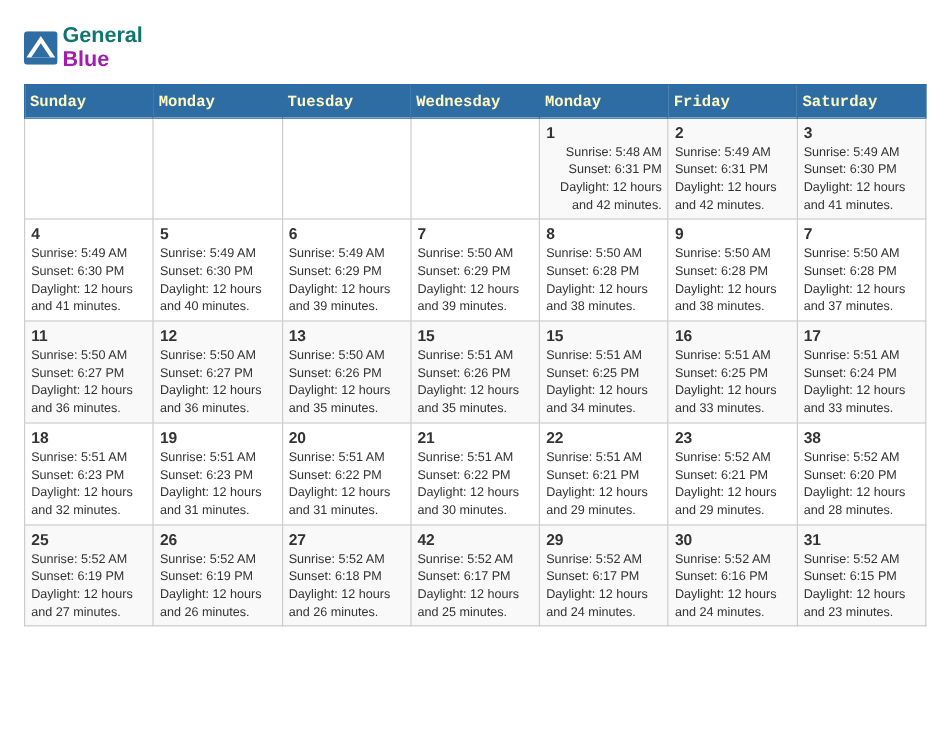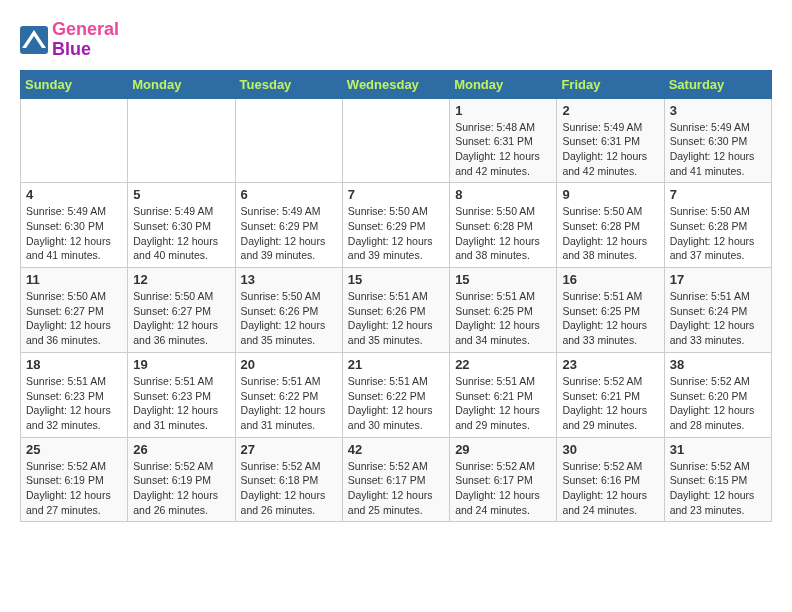--- a/index.html
+++ b/index.html
@@ -20,21 +20,21 @@
       display: flex;
       align-items: center;
       gap: 4px;
     }
     .logo-text {
       font-size: 18px;
       font-weight: bold;
       color: #333;
       line-height: 1.1;
     }
-    .logo-text span { color: #ec4899; }
+    .logo-text span { color: #0f766e; }
     .logo-icon {
       width: 28px;
       height: 28px;
     }
     .title-block {
       text-align: right;
     }
     .title-block h1 {
       font-size: 32px;
       font-weight: bold;
@@ -45,25 +45,26 @@
       color: #555;
       font-weight: normal;
     }
     table {
       width: 100%;
       border-collapse: collapse;
       font-size: 11px;
     }
     thead tr th {
       background-color: #2e6da4;
-      color: #bef264;
+      color: #fef9c3;
       padding: 6px 4px;
       text-align: left;
       font-size: 13px;
       border: 1px solid #2e6da4;
+      font-family: Liberation Mono, monospace;
     }
     tbody tr td {
       border: 1px solid #ccc;
       padding: 4px 5px;
       vertical-align: top;
       width: 14.28%;
       min-height: 80px;
       background: #fff;
     }
     tbody tr:nth-child(odd) td {
@@ -116,21 +117,21 @@
       </tr>
   </thead>
   <tbody id="calendar-body">
   <tr>
         <td class="empty-cell"></td>
         <td class="empty-cell"></td>
         <td class="empty-cell"></td>
         <td class="empty-cell"></td>
         <td>
           <span class="day-number">1</span>
-          <div class="day-info" style="white-space: pre-line;">Sunrise: 5:48 AM
+          <div class="day-info" style="white-space: pre-line; text-align: right;">Sunrise: 5:48 AM
 Sunset: 6:31 PM
 Daylight: 12 hours
 and 42 minutes.</div>
         </td>
         <td>
           <span class="day-number">2</span>
           <div class="day-info" style="white-space: pre-line;">Sunrise: 5:49 AM
 Sunset: 6:31 PM
 Daylight: 12 hours
 and 42 minutes.</div>

